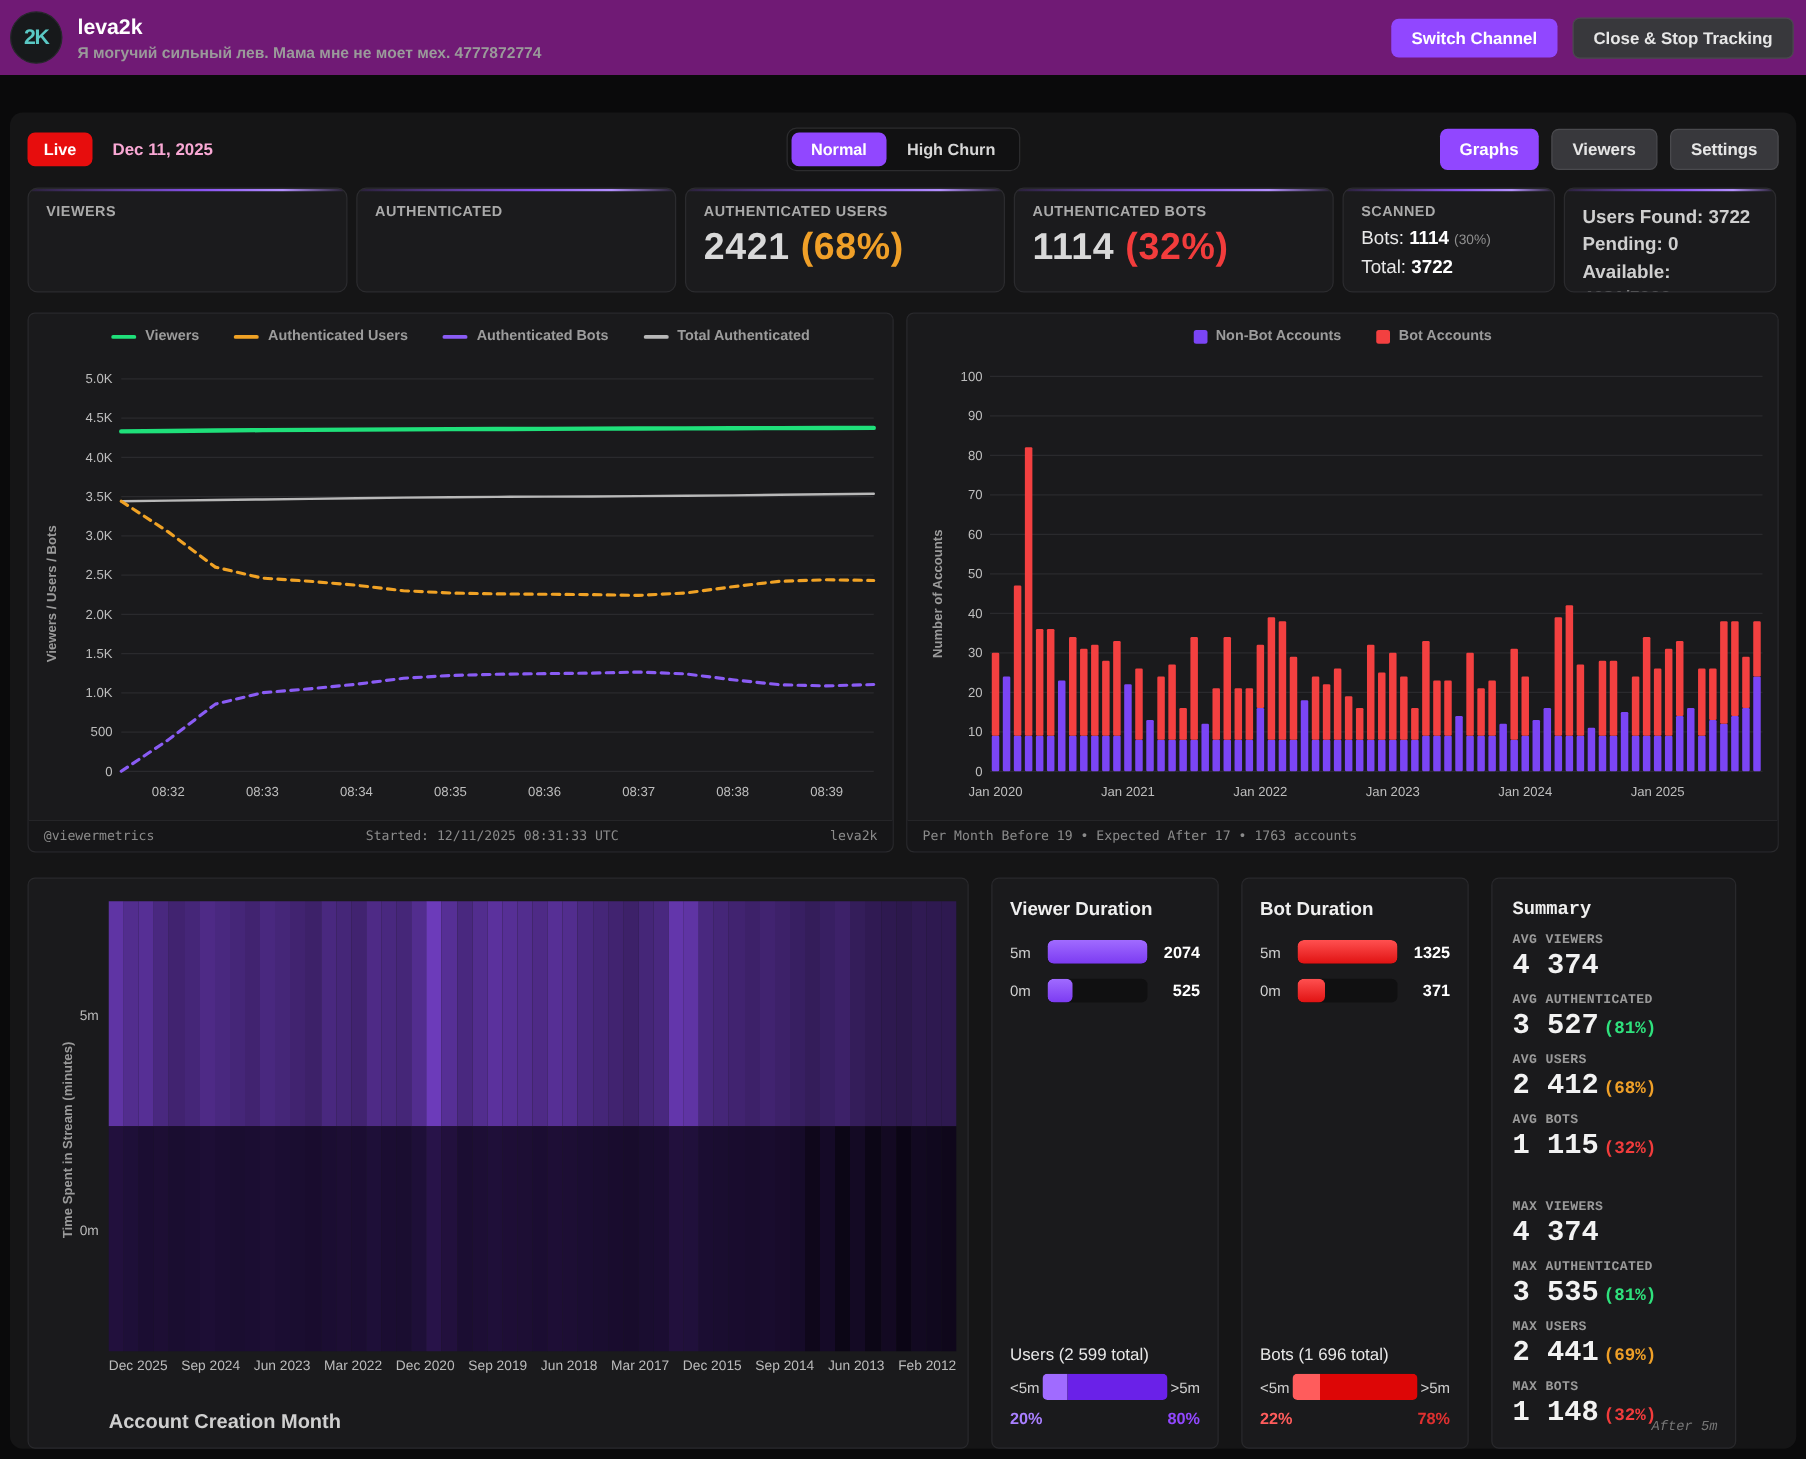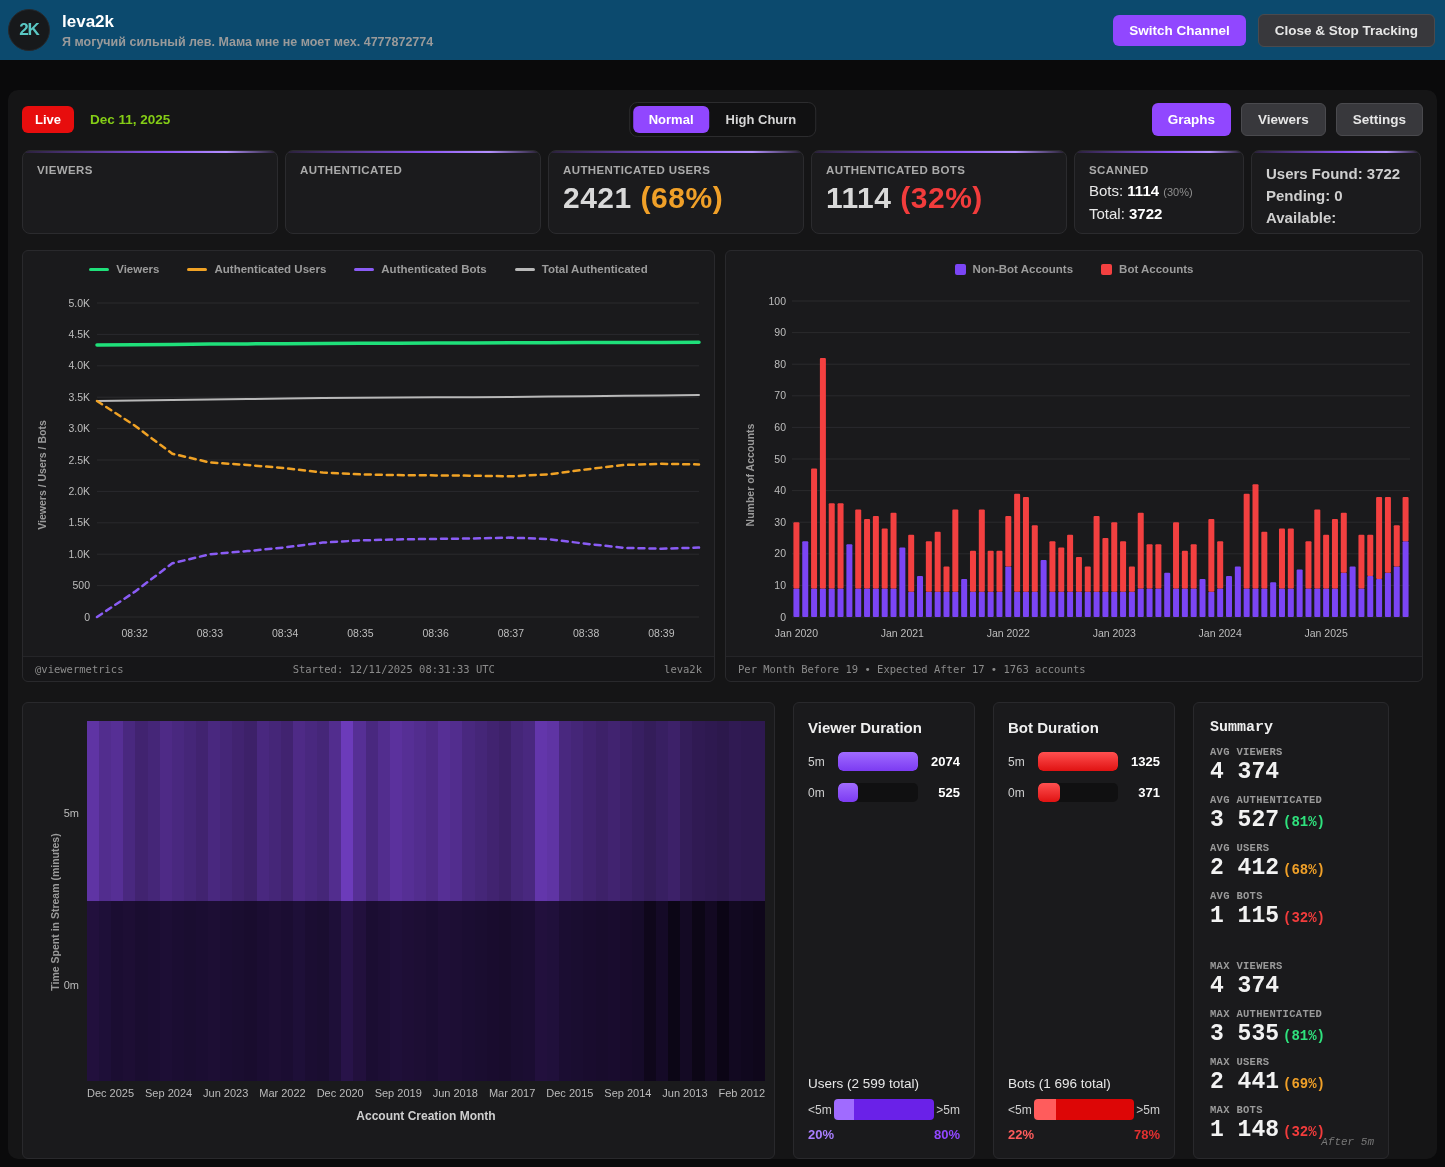--- a/index.html
+++ b/index.html
@@ -1,41 +1,41 @@
 <!DOCTYPE html>
 <html><head>
 <meta charset="utf-8">
 <style>
   * { margin:0; padding:0; box-sizing:border-box; }
   html,body { width:1445px; height:1167px; background:#0a0a0b; overflow:hidden;
               font-family:"Liberation Sans", sans-serif; color:#ddd; }
 
   
-  .header { height:60px; display:flex; align-items:center; padding:0 10px 0 8px; background:#0c4a6e; }
+  .header { height:60px; display:flex; align-items:center; padding:0 10px 0 8px; background:#701a75; }
   .avatar { width:42px; height:42px; border-radius:50%; background:#17191b; border:1px solid #26282b;
             display:flex; align-items:center; justify-content:center;
             color:#5ac8c4; font-weight:bold; font-size:17px; letter-spacing:-1px; }
   .head-text { margin-left:12px; flex:1; }
   .head-title { font-size:17px; font-weight:bold; color:#fff; }
   .head-sub { font-size:12.5px; color:#9a9a9a; margin-top:3px; font-weight:bold; }
   .btn { border:none; cursor:pointer; border-radius:6px; font-weight:bold; font-size:13.5px;
          padding:8px 16px; color:#fff; font-family:inherit; }
   .btn-purple { background:#9147ff; }
   .btn-dark { background:#38383c; border:1px solid #4a4a4e; color:#e6e6e6; }
   .header .btn { margin-left:12px; }
 
   
   .main { position:absolute; left:8px; top:90px; width:1429px; height:1069px;
           background:#151516; border-radius:10px; padding:14px; }
 
   
   .controls { display:flex; align-items:center; height:30px; margin-bottom:16px; position:relative; }
   .live { background:#e70d0d; color:#fff; font-weight:bold; font-size:13px; border-radius:6px;
           padding:6px 13px; }
-  .date { margin-left:16px; font-size:13.5px; color:#84cc16; font-weight:bold; }
+  .date { margin-left:16px; font-size:13.5px; color:#f9a8d4; font-weight:bold; }
   .mode-toggle { position:absolute; left:50%; transform:translateX(-50%);
                  background:#111112; border:1px solid #2c2c2e; border-radius:8px;
                  display:flex; align-items:center; padding:3px; }
   .mode-opt { font-size:13px; font-weight:bold; padding:6px 16px; border-radius:6px; color:#d6d6d6; cursor:pointer; }
   .mode-opt.active { background:#9147ff; color:#fff; }
   .view-btns { margin-left:auto; display:flex; gap:10px; }
 
   
   .cards { display:flex; gap:7px; margin-bottom:16px; }
   .card { background:#1b1b1d; border:1px solid #2b2b2e; border-radius:8px; height:84px;
@@ -69,22 +69,22 @@
   
   .bottom-row { display:flex; gap:18px; }
   .heat-panel { width:753px; height:457px; padding:16px 10px 8px 14px; }
   .heat-grid { position:absolute; left:64px; top:18px; width:678px; height:360px; display:flex; }
   .heat-col { flex:1; display:flex; flex-direction:column; }
   .heat-col div { width:100%; }
   .heat-ticks { position:absolute; left:40px; top:18px; height:360px; width:20px; }
   .heat-tick { position:absolute; font-size:11px; color:#bbb; right:4px; }
   .heat-xlabels { position:absolute; left:64px; top:384px; width:678px; display:flex; justify-content:space-between; }
   .heat-xlabels span { font-size:11px; color:#bbb; }
-  .heat-xtitle { position:absolute; left:64px; top:406px; width:678px; text-align:center;
-                 font-size:12px; font-weight:bold; color:#cfcfcf; }
+  .heat-xtitle { position:absolute; left:64px; top:426px; width:678px; text-align:left;
+                 font-size:16px; font-weight:bold; color:#cfcfcf; }
 
   .dur-panel { width:182px; height:457px; padding:16px 14px; display:flex; flex-direction:column; }
   .dur-title { font-size:15px; font-weight:bold; color:#efefef; margin-bottom:16px; }
   .dur-row { display:flex; align-items:center; margin-bottom:12px; }
   .dur-lab { width:30px; font-size:12px; color:#cfcfcf; }
   .dur-track { flex:1; height:19px; background:#101011; border-radius:5px; overflow:hidden; }
   .dur-fill { height:100%; border-radius:5px; }
   .fill-purple { background:linear-gradient(180deg,#a06bff,#7c3bf2); }
   .fill-red { background:linear-gradient(180deg,#ff5050,#e01212); }
   .dur-val { width:42px; text-align:right; font-size:13px; font-weight:bold; color:#fff; }

